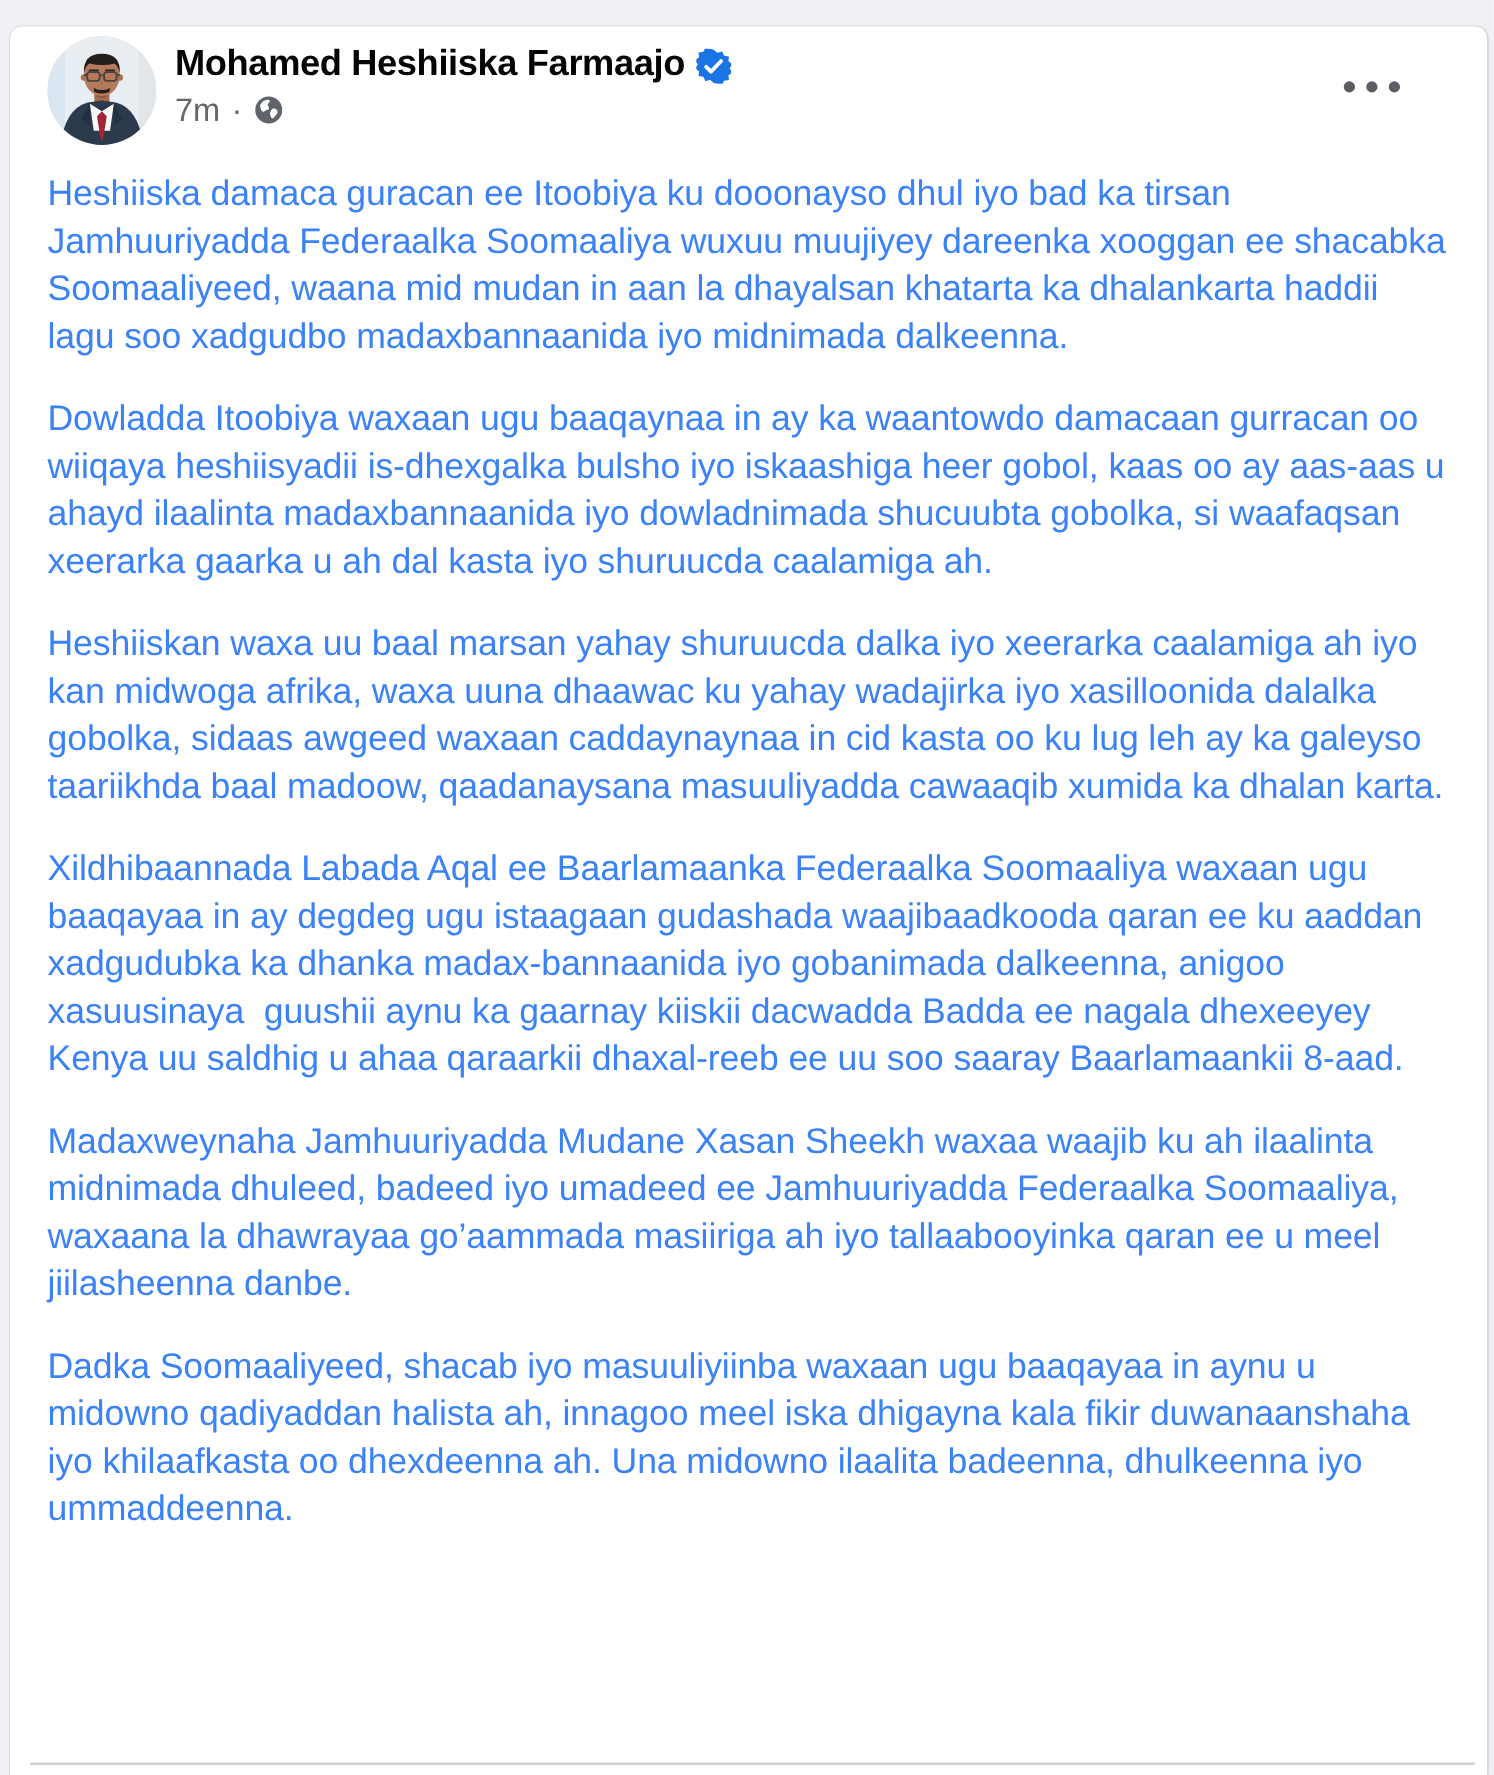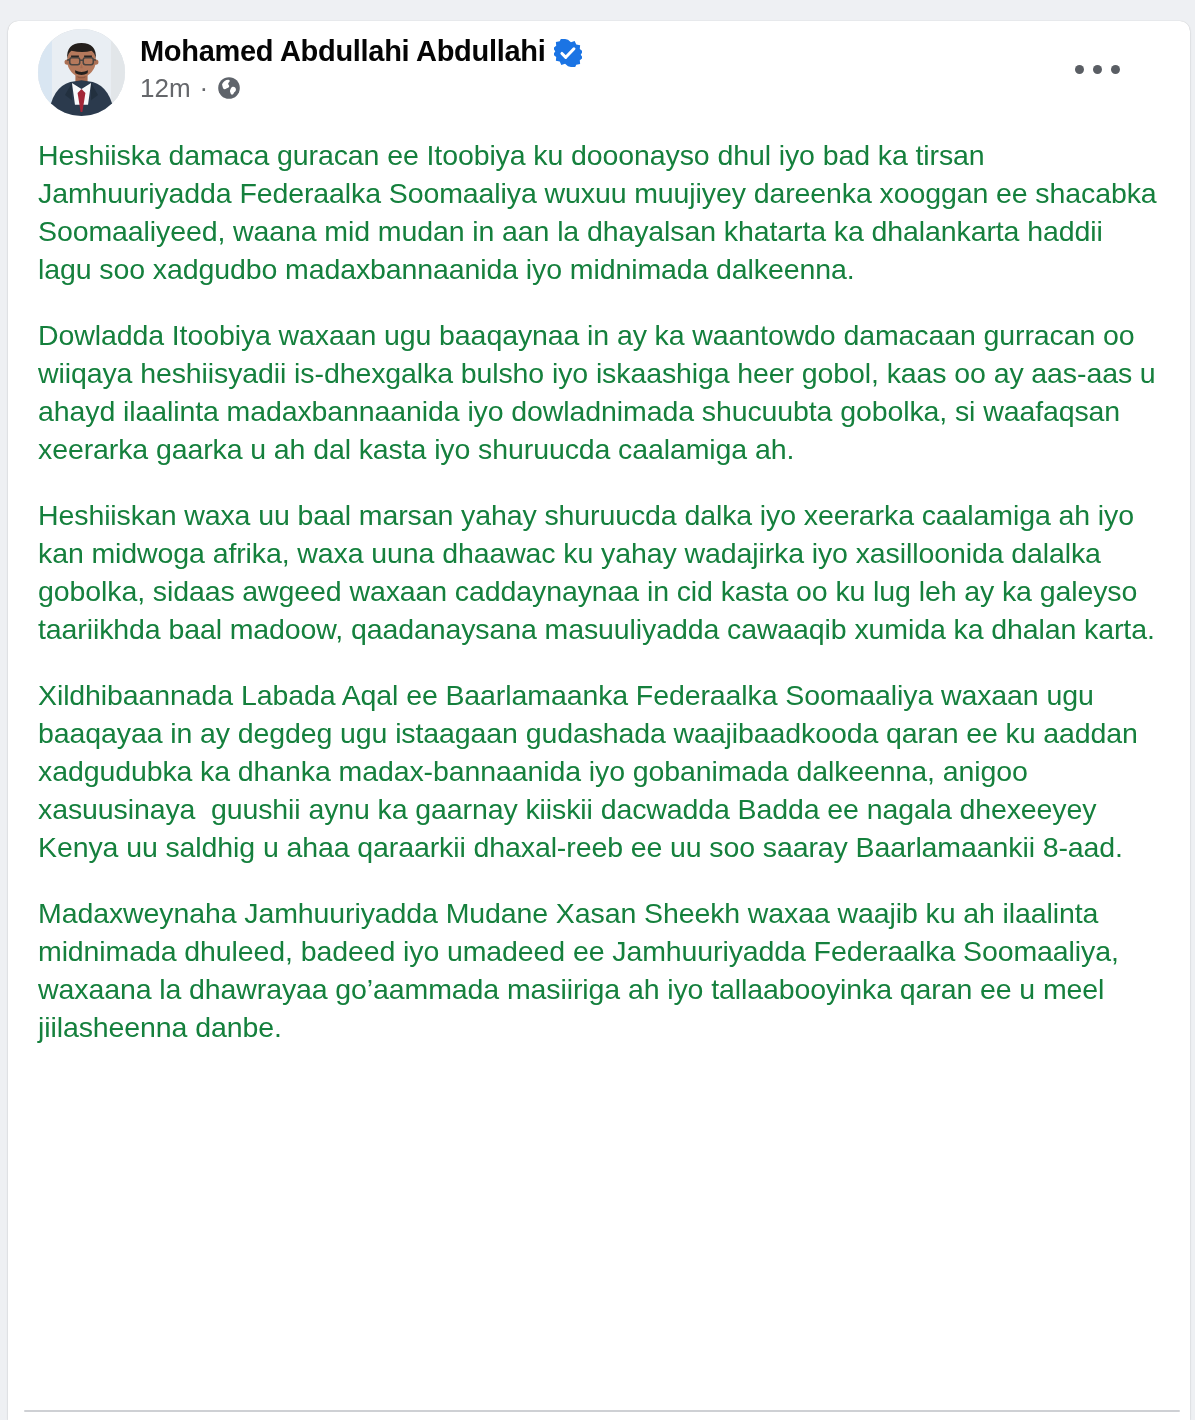--- a/index.html
+++ b/index.html
@@ -49,21 +49,21 @@
     border-radius: 50%; cursor: pointer; align-items: center;
   }
   .more .dot { width: 9px; height: 9px; border-radius: 50%; background: #5a5e64; }
 
   
   .content { margin-top: 20px; }
   .content p {
     margin: 0 0 28px 0;
     font-size: 28.5px;
     line-height: 38px;
-    color: #15803d;
+    color: #3b82f6;
     white-space: pre-wrap;
     letter-spacing: -0.1px;
   }
   .divider {
     position: absolute; left: 16px; right: 10px; top: 1389px;
     height: 2px; background: #ced0d4; border-radius: 1px;
   }
 </style>
 </head>
 <body>
@@ -111,28 +111,28 @@
 
           <path d="M50 69 l4.5 4.5 -3.5 22 h-2 l-3.5 -22 z" fill="#a32638"></path>
 
           <path d="M39 62 l-8 14 8 6 z" fill="#22303f"></path>
           <path d="M61 62 l8 14 -8 6 z" fill="#22303f"></path>
         </svg>
       </div>
 
       <div class="header-text">
         <div class="author-row">
-          <span class="author">Mohamed Abdullahi Abdullahi</span>
+          <span class="author">Mohamed Heshiiska Farmaajo</span>
           <svg class="badge" viewBox="0 0 24 24">
             <path fill="#1b74e4" d="M12 0.6l2.5 2.2 3.2-1 1.4 3 3.3.5-.3 3.3 2.7 2-1.9 2.8 1.9 2.8-2.7 2 .3 3.3-3.3.5-1.4 3-3.2-1L12 23.4l-2.5-2.2-3.2 1-1.4-3-3.3-.5.3-3.3-2.7-2 1.9-2.8-1.9-2.8 2.7-2-.3-3.3 3.3-.5 1.4-3 3.2 1z"></path>
             <path d="M6.8 12.4l3.3 3.3 7-7.3" stroke="#ffffff" stroke-width="2.6" fill="none" stroke-linecap="round" stroke-linejoin="round"></path>
           </svg>
         </div>
         <div class="meta-row">
-          <span>12m</span>
+          <span>7m</span>
           <span class="sep">·</span>
           <svg class="globe" viewBox="0 0 20 20">
             <circle cx="10" cy="10" r="9" fill="#5f646b"></circle>
             <path fill="#ffffff" d="M4.2 6.8c1-2.2 3-3.7 5.2-3.7 1.3 0 1.6 1.1.8 1.9-.9.9-1.3 1.7-.4 2.6.9.9.2 2.4-1 2.4-1.1 0-1.3 1.1-2.4 1.1-1.3 0-1.9-2.2-2.2-4.3z"></path>
             <path fill="#ffffff" d="M12.6 9.2c1.6-.6 3.2.5 3.2 2.1 0 1.9-1.6 2.1-2.1 3.4-.4 1.1-1.9 1.1-2.3-.2-.3-1.1-.9-1.7-.4-2.8.5-1 .7-2.1 1.6-2.5z"></path>
           </svg>
         </div>
       </div>
 
       <div class="more">
@@ -141,17 +141,18 @@
         <span class="dot"></span>
       </div>
     </div>
 
     <div class="content">
       <p>Heshiiska damaca guracan ee Itoobiya ku dooonayso dhul iyo bad ka tirsan Jamhuuriyadda Federaalka Soomaaliya wuxuu muujiyey dareenka xooggan ee shacabka Soomaaliyeed, waana mid mudan in aan la dhayalsan khatarta ka dhalankarta haddii lagu soo xadgudbo madaxbannaanida iyo midnimada dalkeenna.</p>
       <p>Dowladda Itoobiya waxaan ugu baaqaynaa in ay ka waantowdo damacaan gurracan oo wiiqaya heshiisyadii is-dhexgalka bulsho iyo iskaashiga heer gobol, kaas oo ay aas-aas u ahayd ilaalinta madaxbannaanida iyo dowladnimada shucuubta gobolka, si waafaqsan xeerarka gaarka u ah dal kasta iyo shuruucda caalamiga ah.</p>
       <p>Heshiiskan waxa uu baal marsan yahay shuruucda dalka iyo xeerarka caalamiga ah iyo kan midwoga afrika, waxa uuna dhaawac ku yahay wadajirka iyo xasilloonida dalalka gobolka, sidaas awgeed waxaan caddaynaynaa in cid kasta oo ku lug leh ay ka galeyso taariikhda baal madoow, qaadanaysana masuuliyadda cawaaqib xumida ka dhalan karta.</p>
       <p>Xildhibaannada Labada Aqal ee Baarlamaanka Federaalka Soomaaliya waxaan ugu baaqayaa in ay degdeg ugu istaagaan gudashada waajibaadkooda qaran ee ku aaddan xadgudubka ka dhanka madax-bannaanida iyo gobanimada dalkeenna, anigoo xasuusinaya  guushii aynu ka gaarnay kiiskii dacwadda Badda ee nagala dhexeeyey Kenya uu saldhig u ahaa qaraarkii dhaxal-reeb ee uu soo saaray Baarlamaankii 8-aad.</p>
       <p>Madaxweynaha Jamhuuriyadda Mudane Xasan Sheekh waxaa waajib ku ah ilaalinta midnimada dhuleed, badeed iyo umadeed ee Jamhuuriyadda Federaalka Soomaaliya, waxaana la dhawrayaa go’aammada masiiriga ah iyo tallaabooyinka qaran ee u meel  jiilasheenna danbe.</p>
+      <p>Dadka Soomaaliyeed, shacab iyo masuuliyiinba waxaan ugu baaqayaa in aynu u midowno qadiyaddan halista ah, innagoo meel iska dhigayna kala fikir duwanaanshaha iyo khilaafkasta oo dhexdeenna ah. Una midowno ilaalita badeenna, dhulkeenna iyo ummaddeenna.</p>
     </div>
   </div>
 
   <div class="divider"></div>
 </div>
 
 </body></html>

